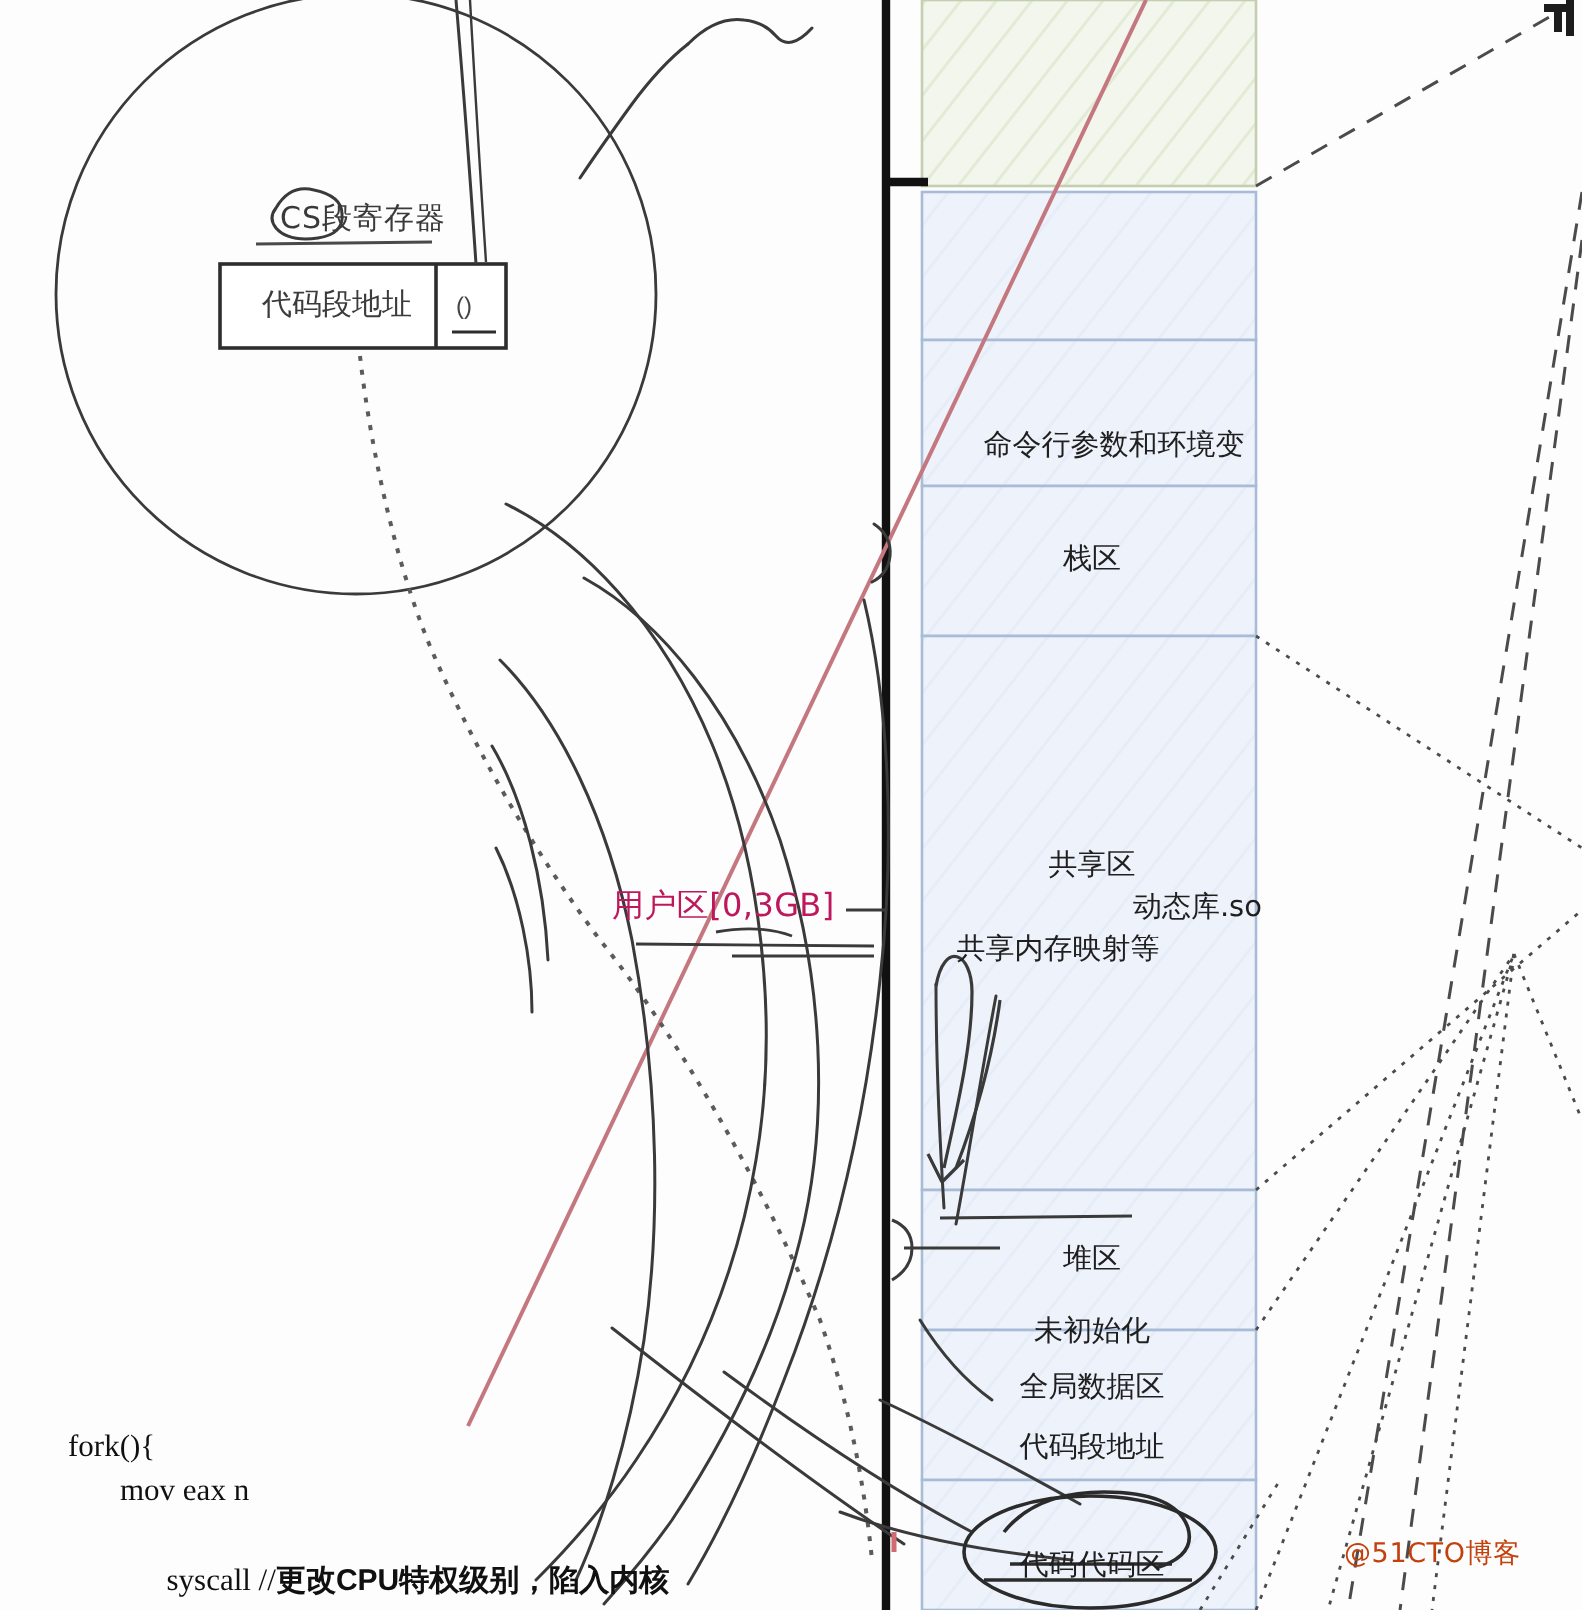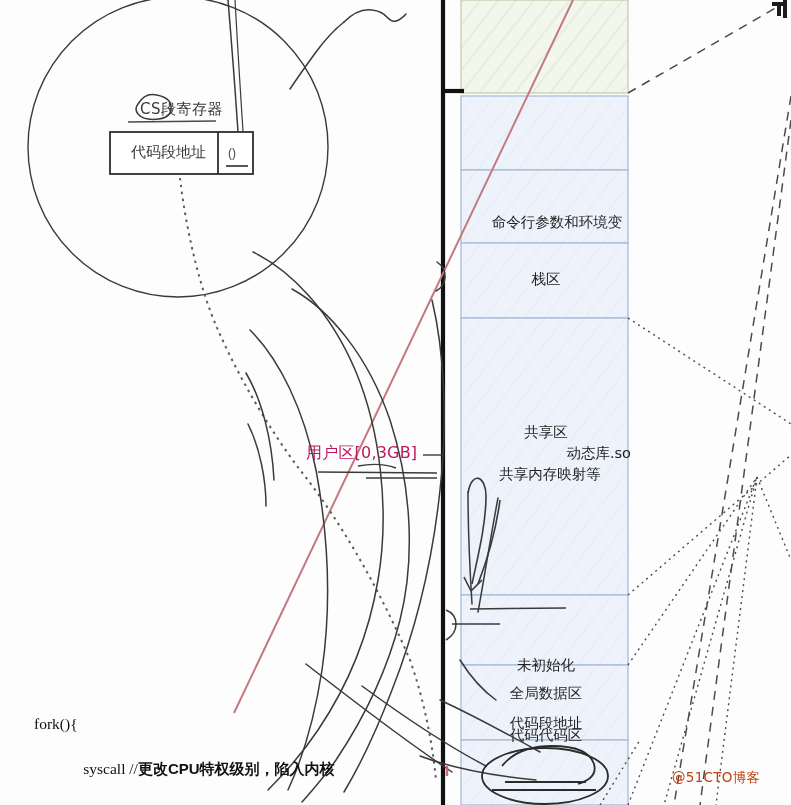--- a/index.html
+++ b/index.html
@@ -251,33 +251,35 @@
   <div class="lbl cn" id="reg-box-text">代码段地址</div>
 
   <div class="lbl" id="reg-box-slot-text">()</div>
 
   <div class="seg-label cn" style="left:472px; top:193px;margin-top:20px;">命令行参数和环境变</div>
 
   <div class="seg-label cn" style="left:461px; top:423px;">共享区</div>
 
   <div class="seg-label cn" style="left:461px; top:270px;">栈区</div>
   <div class="seg-label cn" style="left:461px; top:444px;text-align:right;">动态库.so</div>
-  <div class="seg-label cn" style="left:465px; top:465px;">共享内存映射等</div>
-
+  <div class="seg-label cn" style="left:444px; top:465px;">共享内存映射等</div>
+
+  <div class="seg-label cn" style="left:461px; top:620px;">堆区</div>
 
   <div class="seg-label cn" style="left:461px; top:670px;margin-top:14px;">全局数据区</div>
   <div class="seg-label cn" style="left:461px; top:656px;">未初始化</div>
   <div class="seg-label cn" style="left:461px; top:714px;">代码段地址</div>
 
-  <div class="seg-label cn" style="left:461px; top:726px;font-family:Liberation Serif, serif;">代码代码区</div>
+  <div class="seg-label cn" style="left:461px; top:773px;font-family:Liberation Serif, serif;">代码代码区</div>
 
   <div class="lbl cn" id="userzone">用户区[0,3GB]</div>
 
   <div id="code">
     <span class="ln kw">fork(){</span>
+    <span class="ln" style="padding-left:26px;">mov eax n</span>
     <span class="ln" style="padding-left:26px;">
       <span>syscall //</span><span class="cmt">更改CPU特权级别，陷入内核</span>
     </span>
 
   </div>
 
   <div class="lbl cn" id="watermark">@51CTO博客</div>
 
 </div>
 

